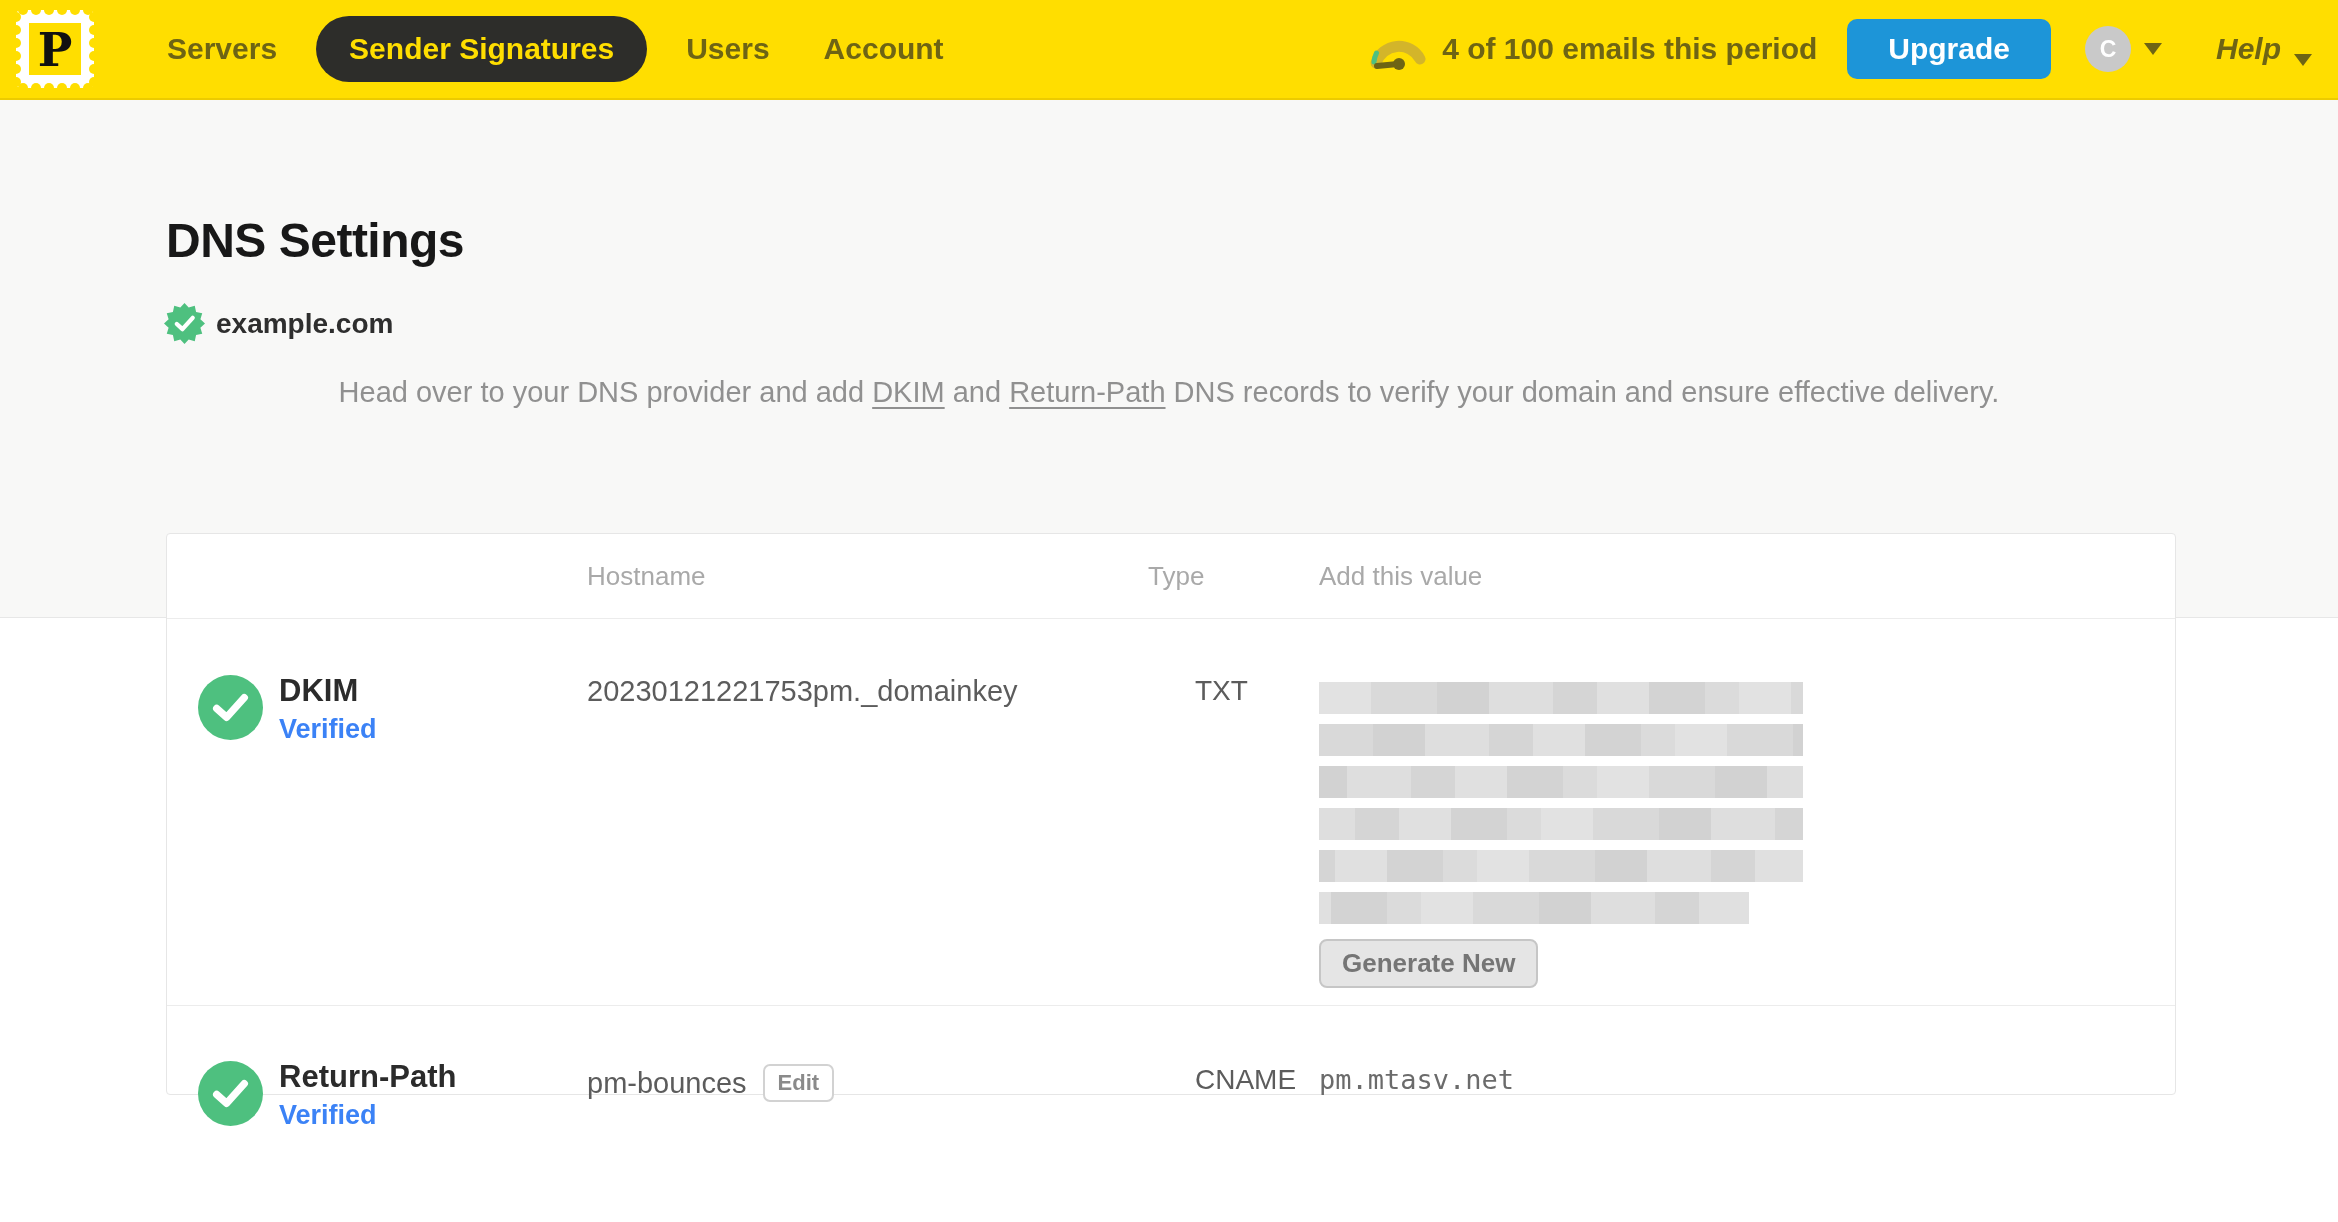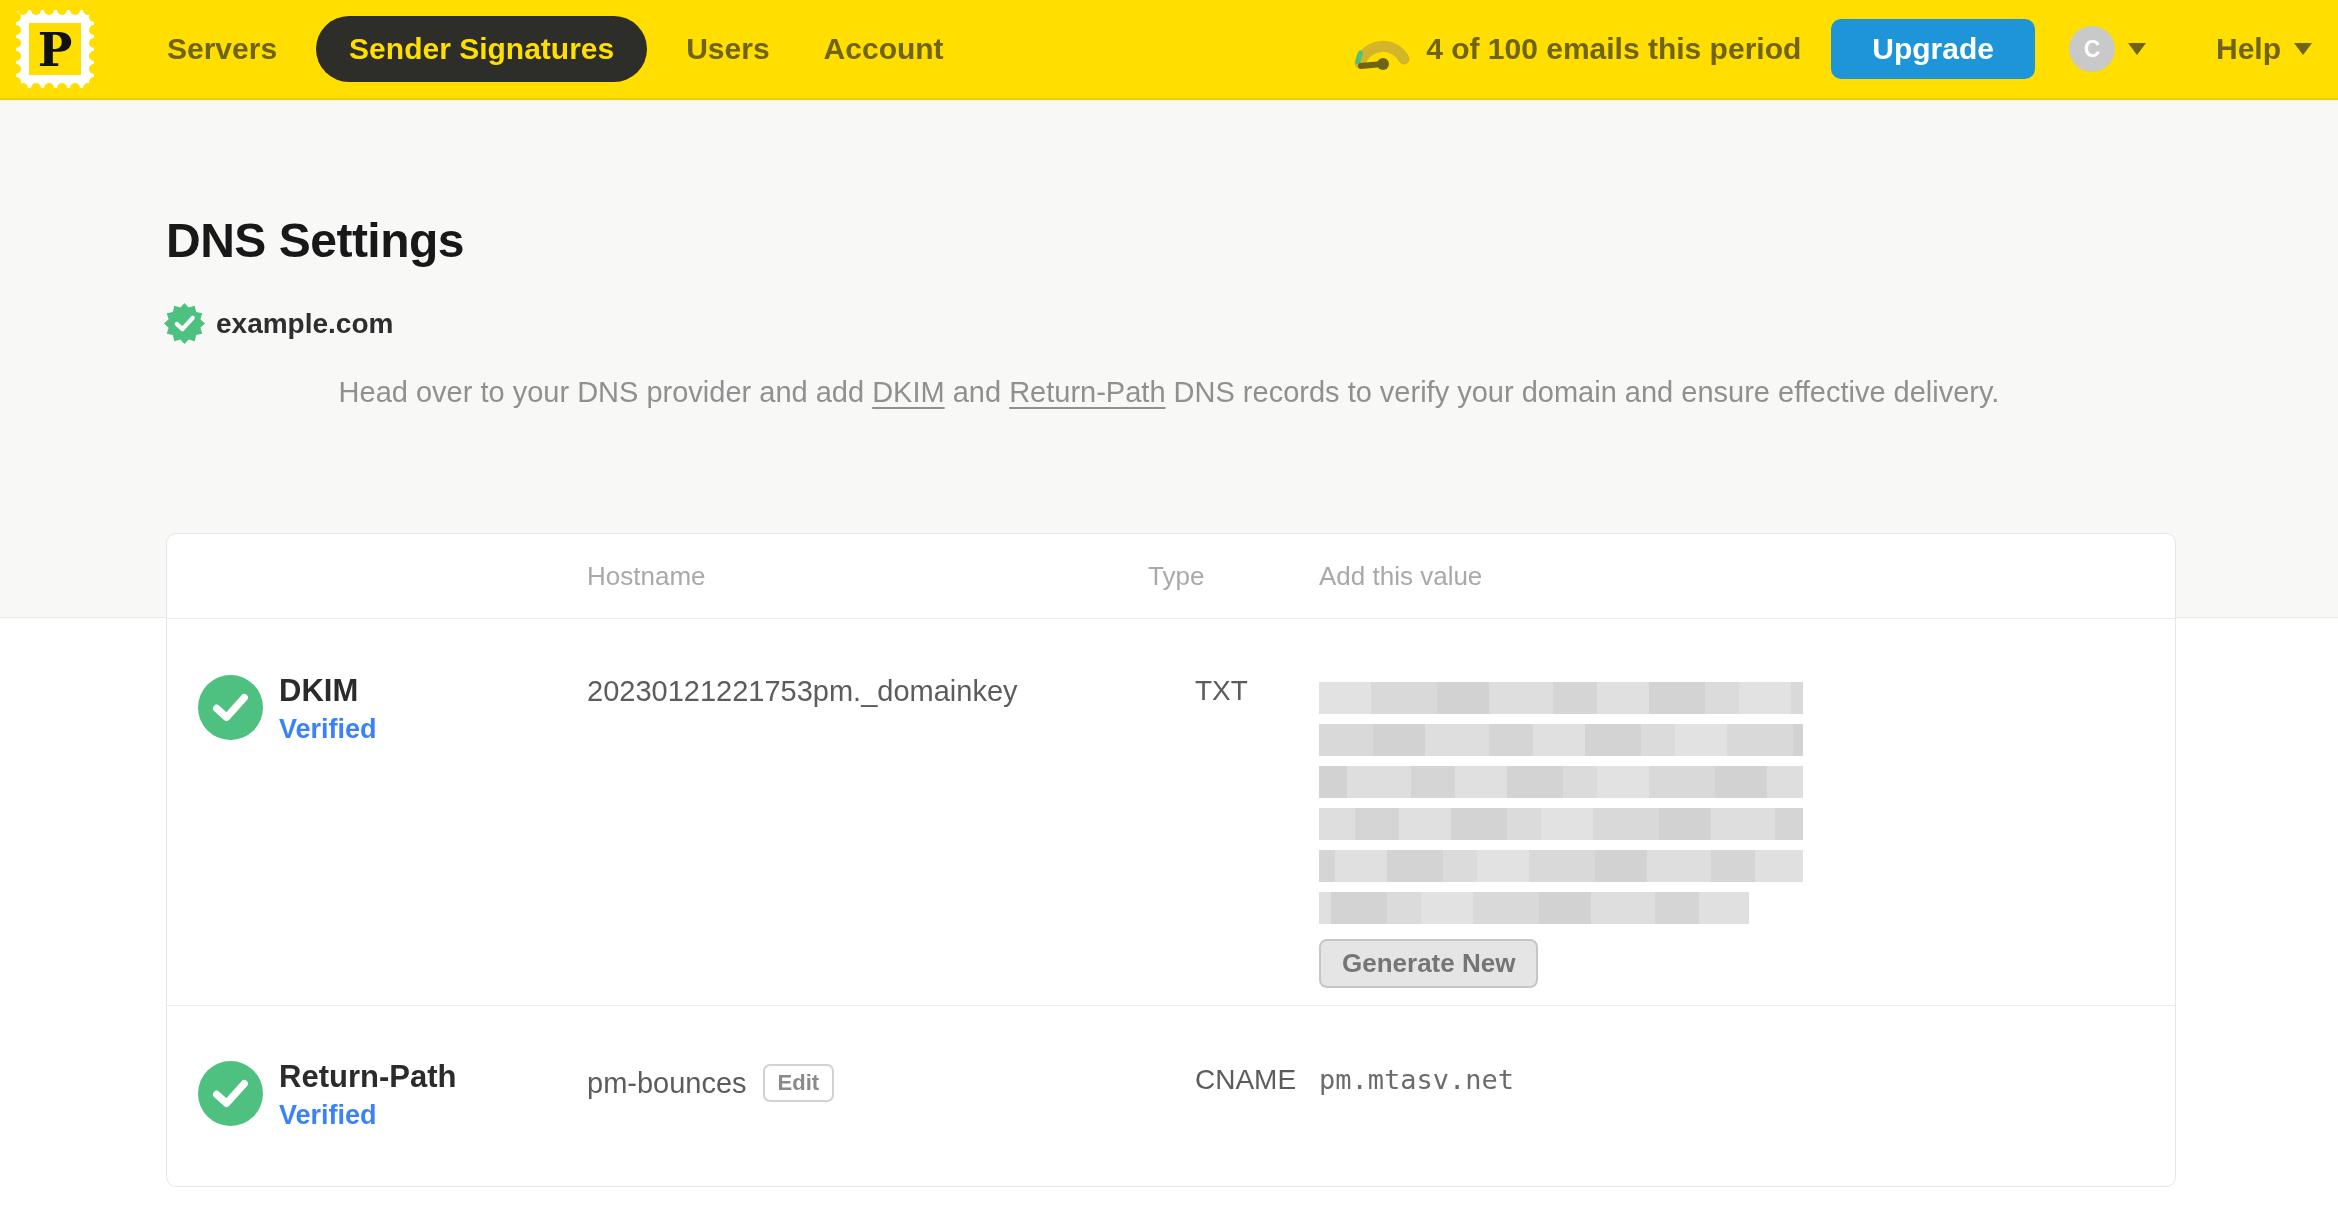--- a/index.html
+++ b/index.html
@@ -40,21 +40,21 @@
     border:none; border-radius:10px; padding:13px 41px; cursor:pointer;
   }
   .avatar-group { margin-left:34px; display:flex; align-items:center; cursor:pointer; }
   .avatar {
     width:46px; height:46px; border-radius:50%;
     background:#c9c9c9; color:#ffffff;
     font-size:23px; font-weight:bold;
     display:flex; align-items:center; justify-content:center;
   }
   .caret { margin-left:13px; display:block; }
-  .help-group { margin-left:70px; display:flex; align-items:center; cursor:pointer; }
+  .help-group { margin-left:54px; display:flex; align-items:flex-end; cursor:pointer;font-style:italic; }
   .help-label { font-size:30px; font-weight:bold; color:#6e6414; }
 
   
   .gray-band {
     position:absolute; top:100px; left:0; width:2338px; height:518px;
     background:#f8f8f7; border-bottom:1px solid #e7e7e7; z-index:0;
   }
 
   
   .page-title {
@@ -67,22 +67,22 @@
   }
   .domain-name { font-size:28px; font-weight:bold; color:#2e2e2e; margin-left:11px; }
   .intro {
     position:absolute; top:369px; left:0; width:2338px;
     text-align:center; font-size:29px; line-height:47px; color:#909090; z-index:1;
   }
   .intro a { color:#909090; text-decoration:underline; text-underline-offset:5px; cursor:pointer; }
 
   
   .card {
-    position:absolute; top:533px; left:166px; width:2010px; height:654px;
-    background:#ffffff; border:1px solid #e6e6e6; border-radius:10px; z-index:1;
+    position:absolute; top:533px; left:166px; width:2010px; height:562px;
+    background:#ffffff; border:1px solid #e6e6e6; border-radius:4px; z-index:1;
   }
   .card-header { position:relative; height:85px; border-bottom:1px solid #ececec; }
   .col-label { position:absolute; top:0; line-height:85px; font-size:26px; color:#a9a9a9; }
   .col-hostname { left:420px; }
   .col-type { left:981px; }
   .col-value { left:1152px; }
 
   .row { position:relative; }
   .row-dkim { height:386px; }
   .row-return { height:182px; border-top:1px solid #ececec; }

